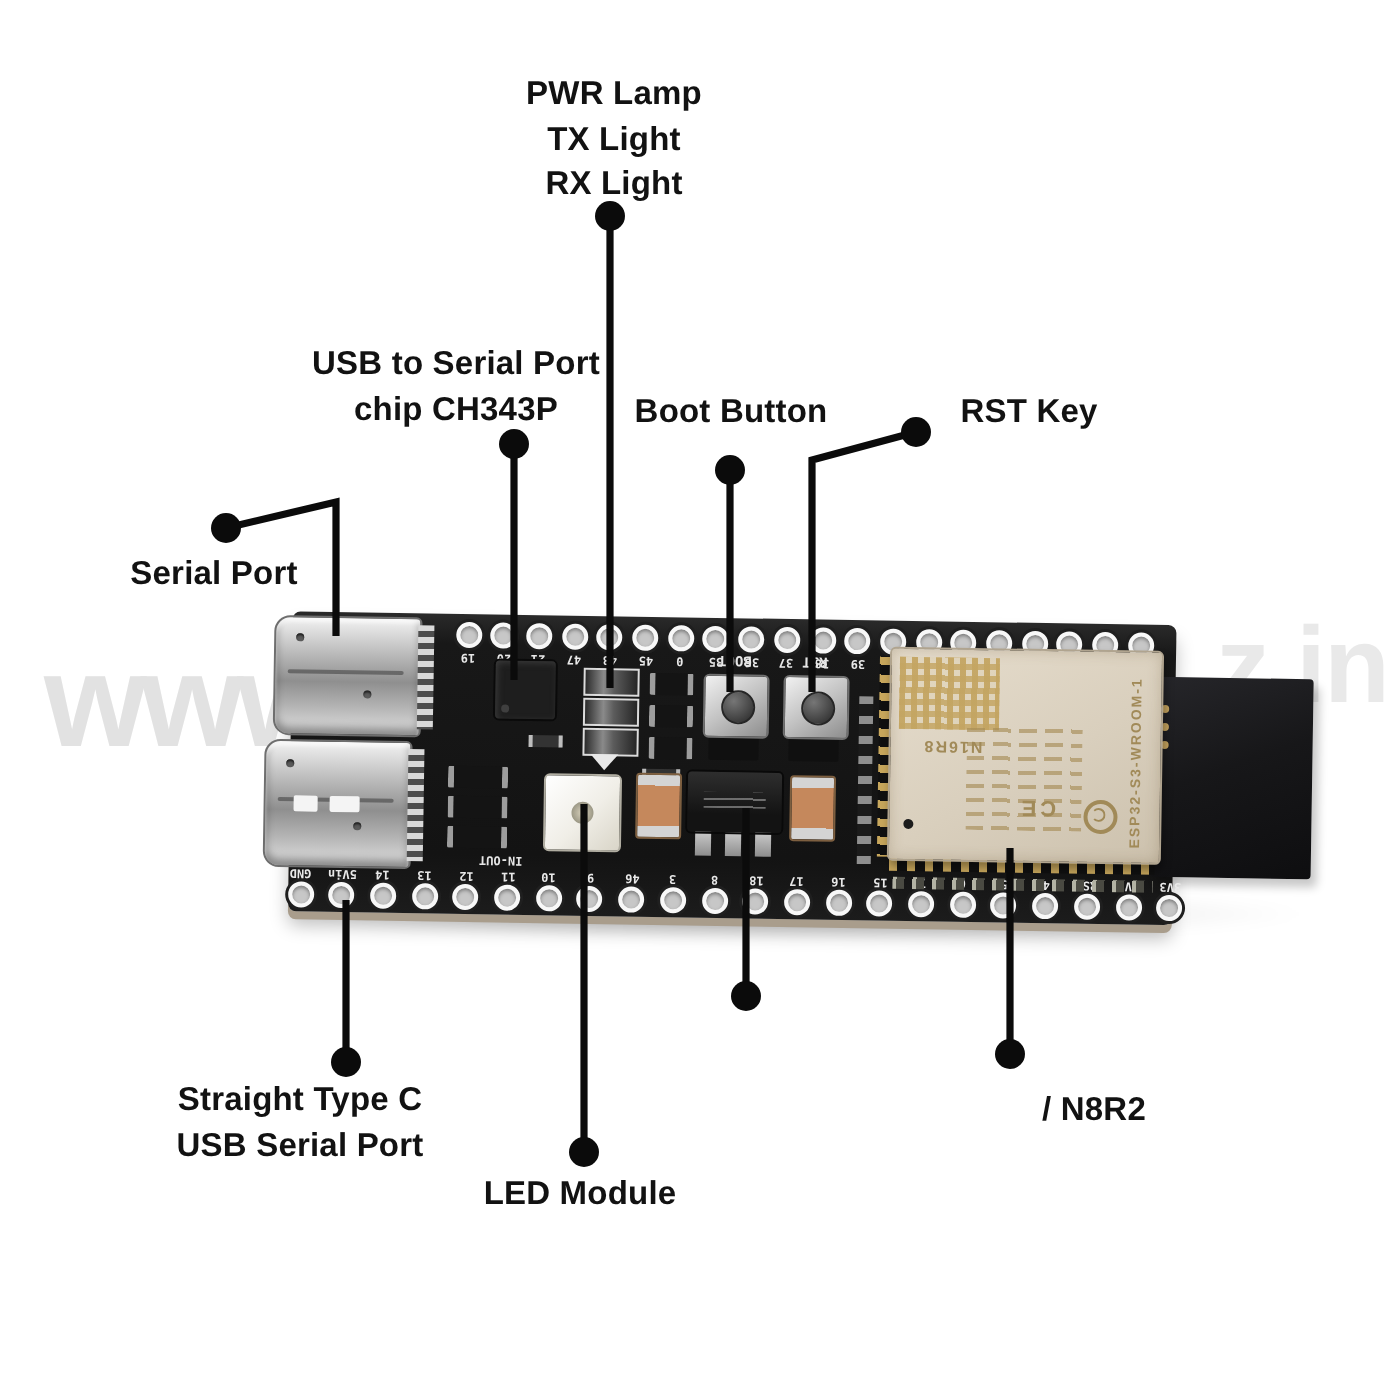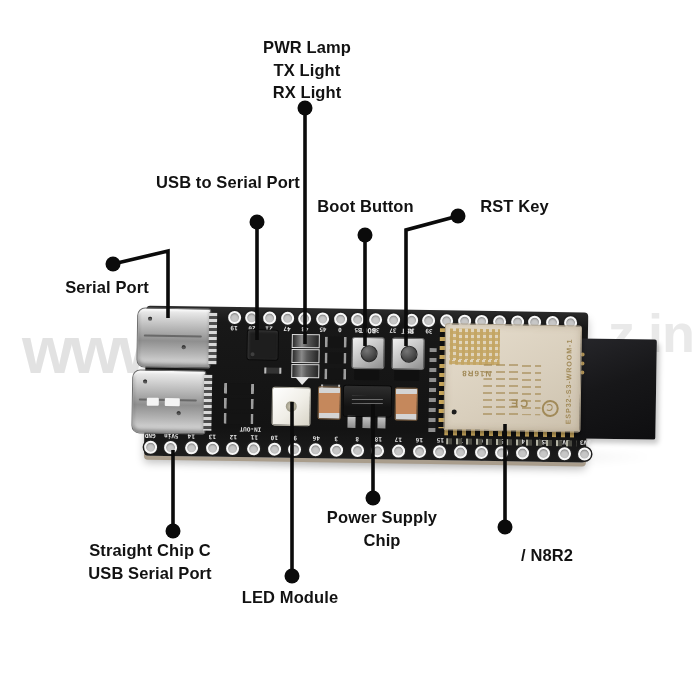--- a/index.html
+++ b/index.html
@@ -393,45 +393,42 @@
   </svg>
 
   <div class="ann" style="left:212px;top:36px;width:190px">
     <div>PWR Lamp</div>
     <div>TX Light</div>
     <div>RX Light</div>
   </div>
 
   <div class="ann" style="left:126px;top:171px;width:204px">
     <div>USB to Serial Port</div>
+    <div>chip CH343P</div>
   </div>
 
   <div class="ann" style="left:303px;top:195px;width:125px">
     <div>Boot Button</div>
   </div>
 
   <div class="ann" style="left:457px;top:195px;width:115px">
     <div>RST Key</div>
   </div>
 
   <div class="ann" style="left:30px;top:276px;width:154px">
     <div>Serial Port</div>
   </div>
 
   <div class="ann" style="left:68px;top:539px;width:164px">
-    <div>Straight Chip C</div>
+    <div>Straight Type C</div>
     <div>USB Serial Port</div>
   </div>
 
   <div class="ann" style="left:208px;top:586px;width:164px">
     <div>LED Module</div>
   </div>
 
-  <div class="ann" style="left:300px;top:506px;width:164px">
-    <div>Power Supply</div>
-    <div>Chip</div>
-  </div>
 
   <div class="ann" style="left:443px;top:544px;width:208px">
     <div>/ N8R2</div>
   </div>
 
 </div>
 
 </body></html>

